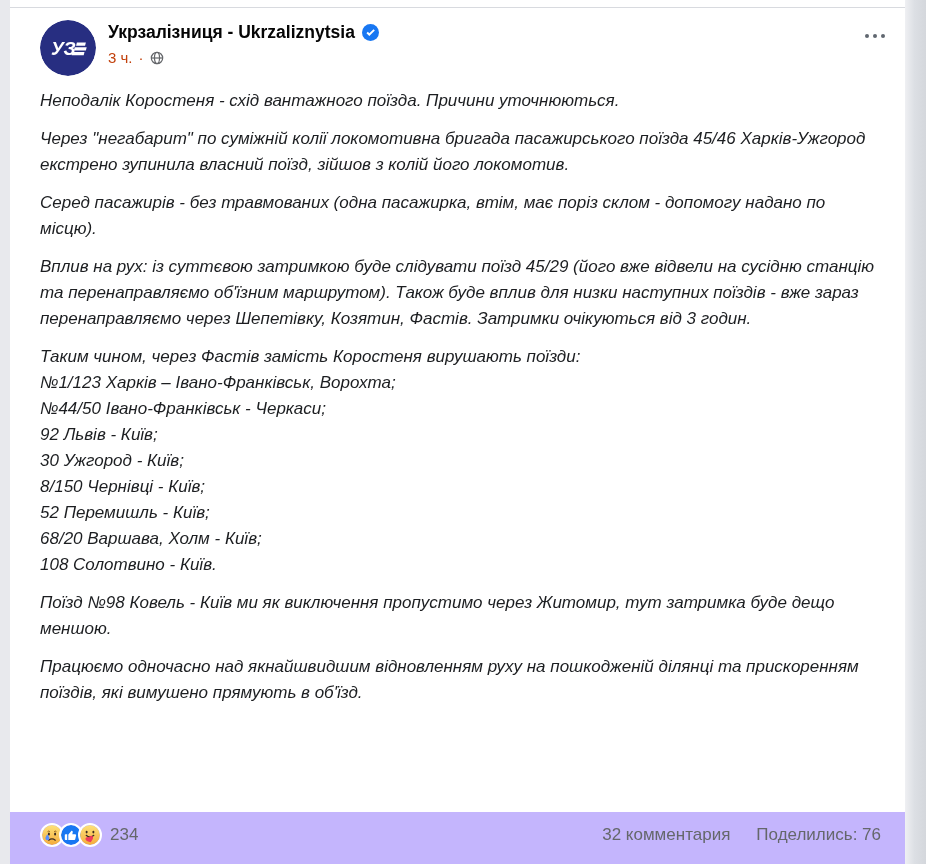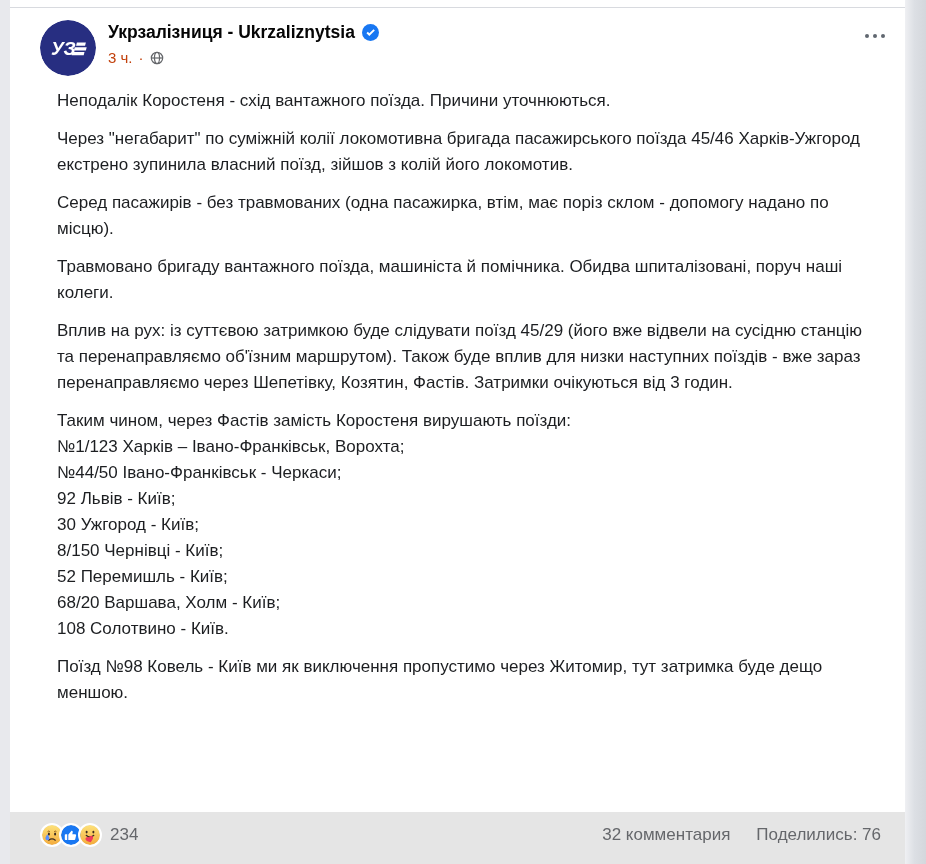--- a/index.html
+++ b/index.html
@@ -21,26 +21,26 @@
   .header-text{margin-left:12px;flex:1;min-width:0;}
   .name-row{display:flex;align-items:center;gap:7px;margin-top:2px;}
   .page-name{font-size:17.5px;font-weight:700;color:#050505;cursor:pointer;}
   .badge{display:block;}
   .meta-row{display:flex;align-items:center;gap:6px;margin-top:6px;color:#c2410c;font-size:15px;}
   .menu-btn{display:flex;gap:4px;align-items:center;padding:14px 8px;cursor:pointer;}
   .menu-btn i{width:4px;height:4px;border-radius:50%;background:#606770;display:block;}
 
   
   .post-body{padding:12px 24px 0 30px;font-size:17px;line-height:26px;color:#1c1e21;}
-  .post-body p{margin:0 0 12px 17px;white-space:pre-line;}
+  .post-body p{margin:0 0 12px 0;white-space:pre-line;font-style:italic;}
 
   
   .footer{position:absolute;left:0;right:0;bottom:0;height:46px;
     display:flex;align-items:center;justify-content:space-between;
-    padding:0 24px 6px 30px;color:#65676b;font-size:17px;background:#e5e5e5;}
+    padding:0 24px 6px 30px;color:#65676b;font-size:17px;background:#c4b5fd;}
   .reactions{display:flex;align-items:center;cursor:pointer;}
   .reaction-stack{display:flex;align-items:center;}
   .reaction{width:20px;height:20px;border-radius:50%;border:2px solid #fff;position:relative;}
   .reaction + .reaction{margin-left:-5px;}
   .r1{z-index:1}.r2{z-index:2}.r3{z-index:3}
   .reaction-count{margin-left:8px;}
   .footer-right{display:flex;align-items:center;gap:26px;text-align:center;}
   .footer-link{cursor:pointer;}
 </style>
 </head>
@@ -86,32 +86,32 @@
       <i></i>
       <i></i>
       <i></i>
     </div>
   </div>
 
   <div class="post-body">
       <p>Неподалік Коростеня - схід вантажного поїзда. Причини уточнюються.</p>
       <p>Через "негабарит" по суміжній колії локомотивна бригада пасажирського поїзда 45/46 Харків-Ужгород екстрено зупинила власний поїзд, зійшов з колій його локомотив.</p>
       <p>Серед пасажирів - без травмованих (одна пасажирка, втім, має поріз склом - допомогу надано по місцю).</p>
-      <p>Травмовано бригаду вантажного поїзда, машиніста й помічника. Обидва шпиталізовані, поруч наші колеги.</p>
       <p>Вплив на рух: із суттєвою затримкою буде слідувати поїзд 45/29 (його вже відвели на сусідню станцію та перенаправляємо об'їзним маршрутом). Також буде вплив для низки наступних поїздів - вже зараз перенаправляємо через Шепетівку, Козятин, Фастів. Затримки очікуються від 3 годин.</p>
       <p>Таким чином, через Фастів замість Коростеня вирушають поїзди:
 №1/123 Харків – Івано-Франківськ, Ворохта;
 №44/50 Івано-Франківськ - Черкаси;
 92 Львів - Київ;
 30 Ужгород - Київ;
 8/150 Чернівці - Київ;
 52 Перемишль - Київ;
 68/20 Варшава, Холм - Київ;
 108 Солотвино - Київ.</p>
       <p>Поїзд №98 Ковель - Київ ми як виключення пропустимо через Житомир, тут затримка буде дещо меншою.</p>
+      <p>Працюємо одночасно над якнайшвидшим відновленням руху на пошкодженій ділянці та прискоренням поїздів, які вимушено прямують в об'їзд.</p>
     </div>
 
   <div class="footer">
     <div class="reactions">
       <div class="reaction-stack">
 
         <svg class="reaction r1" viewBox="0 0 20 20">
           <defs>
             <linearGradient id="gy1" x1="0" y1="0" x2="0" y2="1">
               <stop offset="0" stop-color="#fde27a"></stop>

